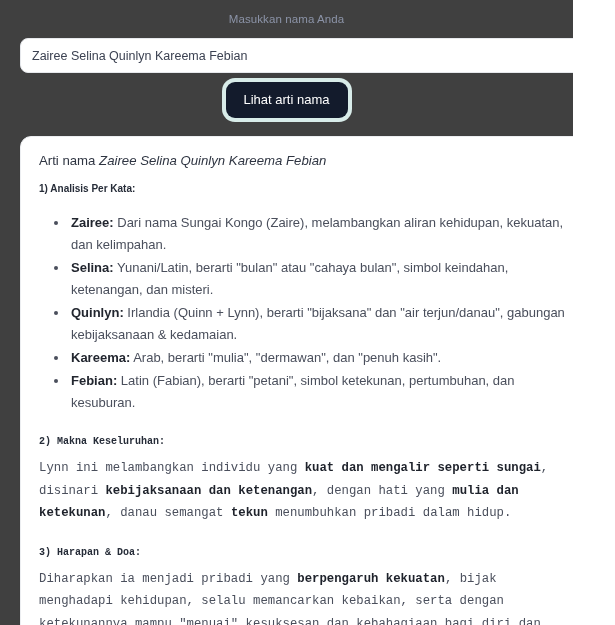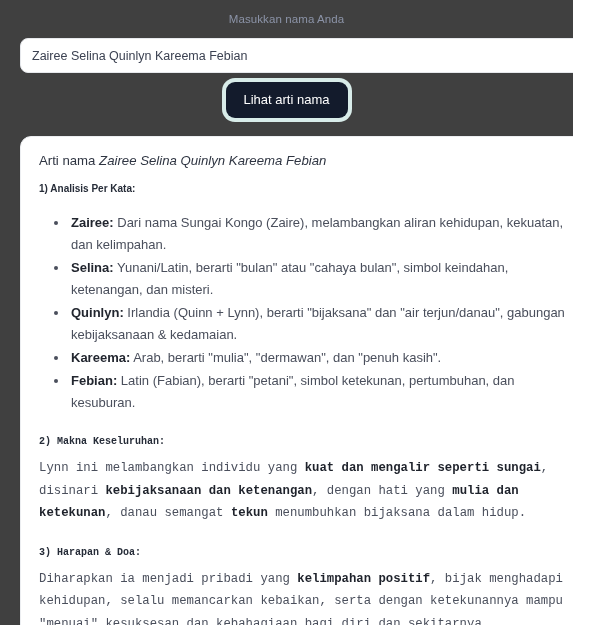--- a/index.html
+++ b/index.html
@@ -153,23 +153,23 @@
     <ul class="word-list" id="word-list">
         <li><span class="term">Zairee:</span><span> Dari nama Sungai Kongo (Zaire), melambangkan aliran kehidupan, kekuatan, dan kelimpahan.</span></li>
         <li><span class="term">Selina:</span><span> Yunani/Latin, berarti "bulan" atau "cahaya bulan", simbol keindahan, ketenangan, dan misteri.</span></li>
         <li><span class="term">Quinlyn:</span><span> Irlandia (Quinn + Lynn), berarti "bijaksana" dan "air terjun/danau", gabungan kebijaksanaan &amp; kedamaian.</span></li>
         <li><span class="term">Kareema:</span><span> Arab, berarti "mulia", "dermawan", dan "penuh kasih".</span></li>
         <li><span class="term">Febian:</span><span> Latin (Fabian), berarti "petani", simbol ketekunan, pertumbuhan, dan kesuburan.</span></li>
       </ul>
 
     <div class="para-block">
       <div class="section-heading">2) Makna Keseluruhan:</div>
-      <p class="para-text" id="para-2"><span>Lynn ini melambangkan individu yang </span><b>kuat dan mengalir seperti sungai</b><span>, disinari </span><b>kebijaksanaan dan ketenangan</b><span>, dengan hati yang </span><b>mulia dan ketekunan</b><span>, danau semangat </span><b>tekun</b><span> menumbuhkan bijaksana dalam hidup.</span></p>
+      <p class="para-text" id="para-2"><span>Lynn ini melambangkan individu yang </span><b>kuat dan mengalir seperti sungai</b><span>, disinari </span><b>kebijaksanaan dan ketenangan</b><span>, dengan hati yang </span><b>mulia dan ketekunan</b><span>, danau semangat </span><b>tekun</b><span> menumbuhkan pribadi dalam hidup.</span></p>
     </div>
 
     <div class="para-block">
       <div class="section-heading">3) Harapan &amp; Doa:</div>
-      <p class="para-text" id="para-3"><span>Diharapkan ia menjadi pribadi yang </span><b>kelimpahan positif</b><span>, bijak menghadapi kehidupan, selalu memancarkan kebaikan, serta dengan ketekunannya mampu "menuai" kesuksesan dan kebahagiaan bagi diri dan sekitarnya.</span></p>
+      <p class="para-text" id="para-3"><span>Diharapkan ia menjadi pribadi yang </span><b>berpengaruh kekuatan</b><span>, bijak menghadapi kehidupan, selalu memancarkan kebaikan, serta dengan ketekunannya mampu "menuai" kesuksesan dan kebahagiaan bagi diri dan sekitarnya.</span></p>
     </div>
 
   </div>
 
 </div>
 
 </body></html>

